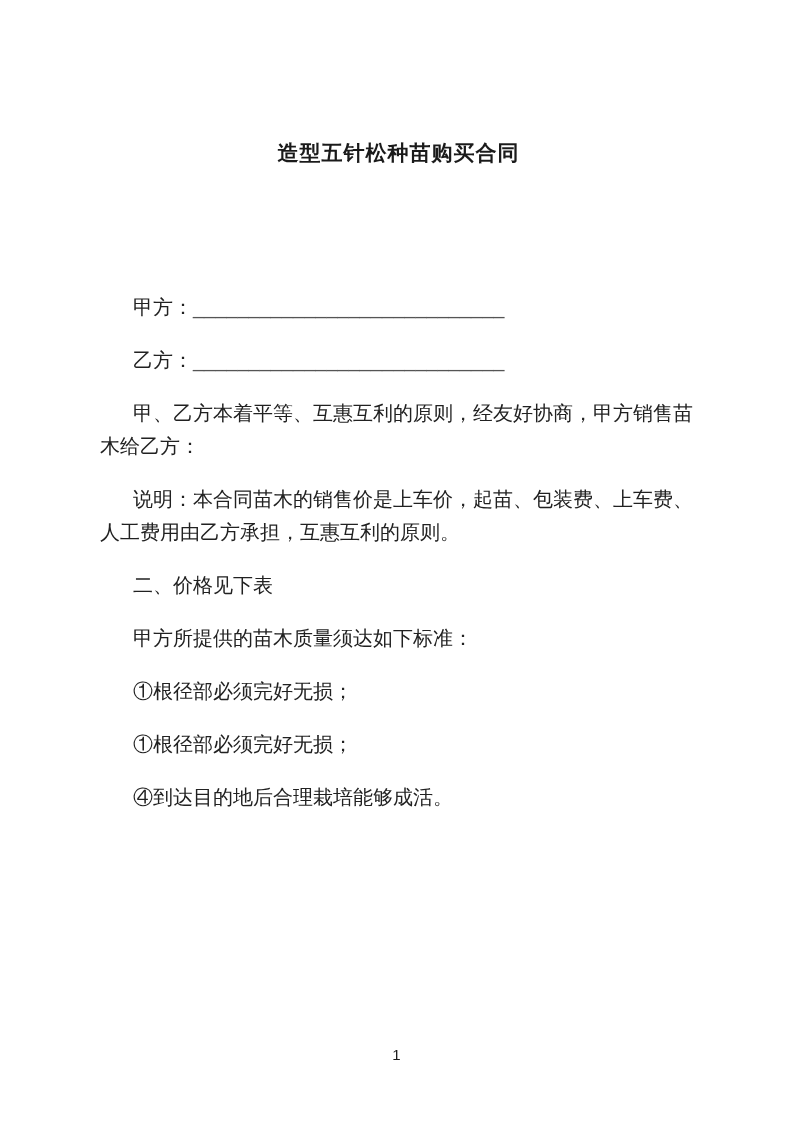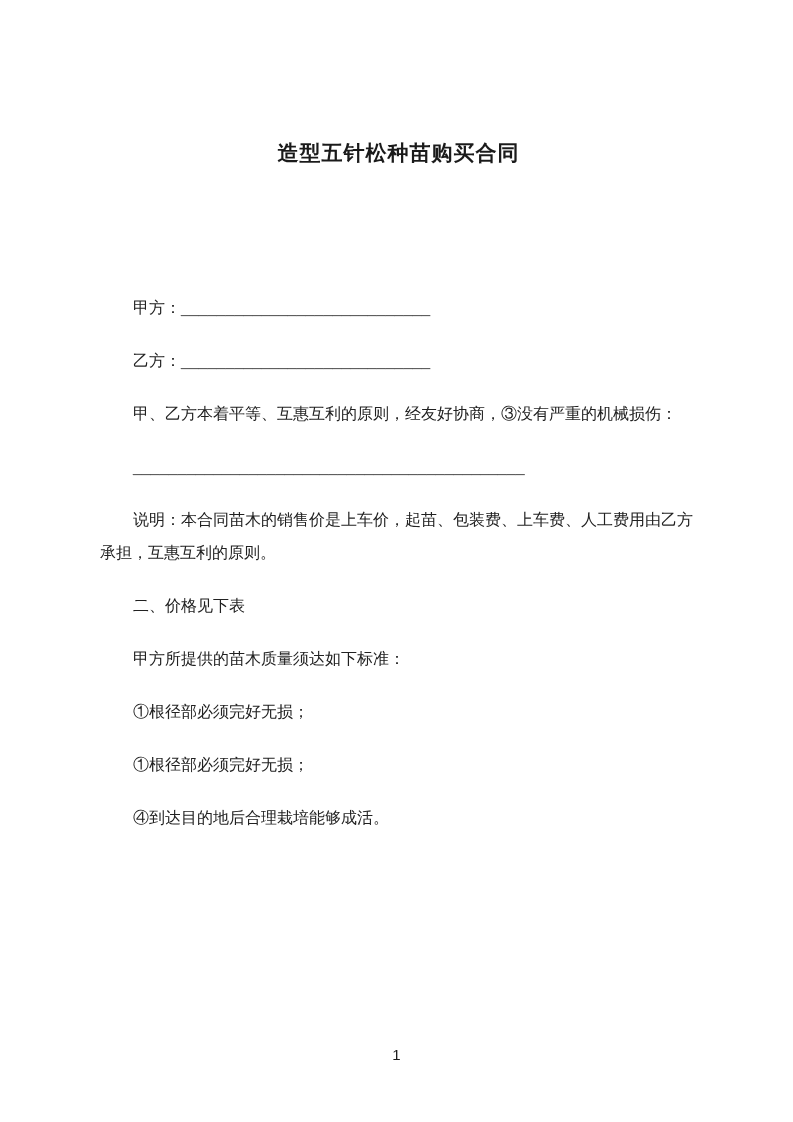--- a/index.html
+++ b/index.html
@@ -21,21 +21,21 @@
   .title {
     font-size: 21px;
     line-height: 24px;
     font-weight: bold;
     text-align: center;
     margin: 141px 0 126px 0;
     color: #1a1a1a;
     letter-spacing: 1px;
   }
   .para {
-    font-size: 16px;
+    font-size: 20px;
     line-height: 33px;
     margin: 0 0 20px 0;
     text-indent: 33px;
     white-space: normal;
     word-break: break-all;
   }
   .blank {
     color: #555555;
     letter-spacing: 0;
   }
@@ -54,25 +54,24 @@
 <body>
 
 <div class="page">
 
   <h1 class="title">造型五针松种苗购买合同</h1>
 
   <p class="para"><span>甲方：</span><span class="blank">____________________________</span></p>
 
   <p class="para"><span>乙方：</span><span class="blank">____________________________</span></p>
 
-  <p class="para">甲、乙方本着平等、互惠互利的原则，经友好协商，③没有严重的机械损伤：</p>
+  <p class="para">甲、乙方本着平等、互惠互利的原则，经友好协商，甲方销售苗木给乙方：</p>
 
 
 
-  <p class="para blank">____________________________________________</p>
 
   <p class="para">说明：本合同苗木的销售价是上车价，起苗、包装费、上车费、人工费用由乙方承担，互惠互利的原则。</p>
 
   <p class="para">二、价格见下表</p>
 
   <p class="para">甲方所提供的苗木质量须达如下标准：</p>
 
   <p class="para">①根径部必须完好无损；</p>
 
 

